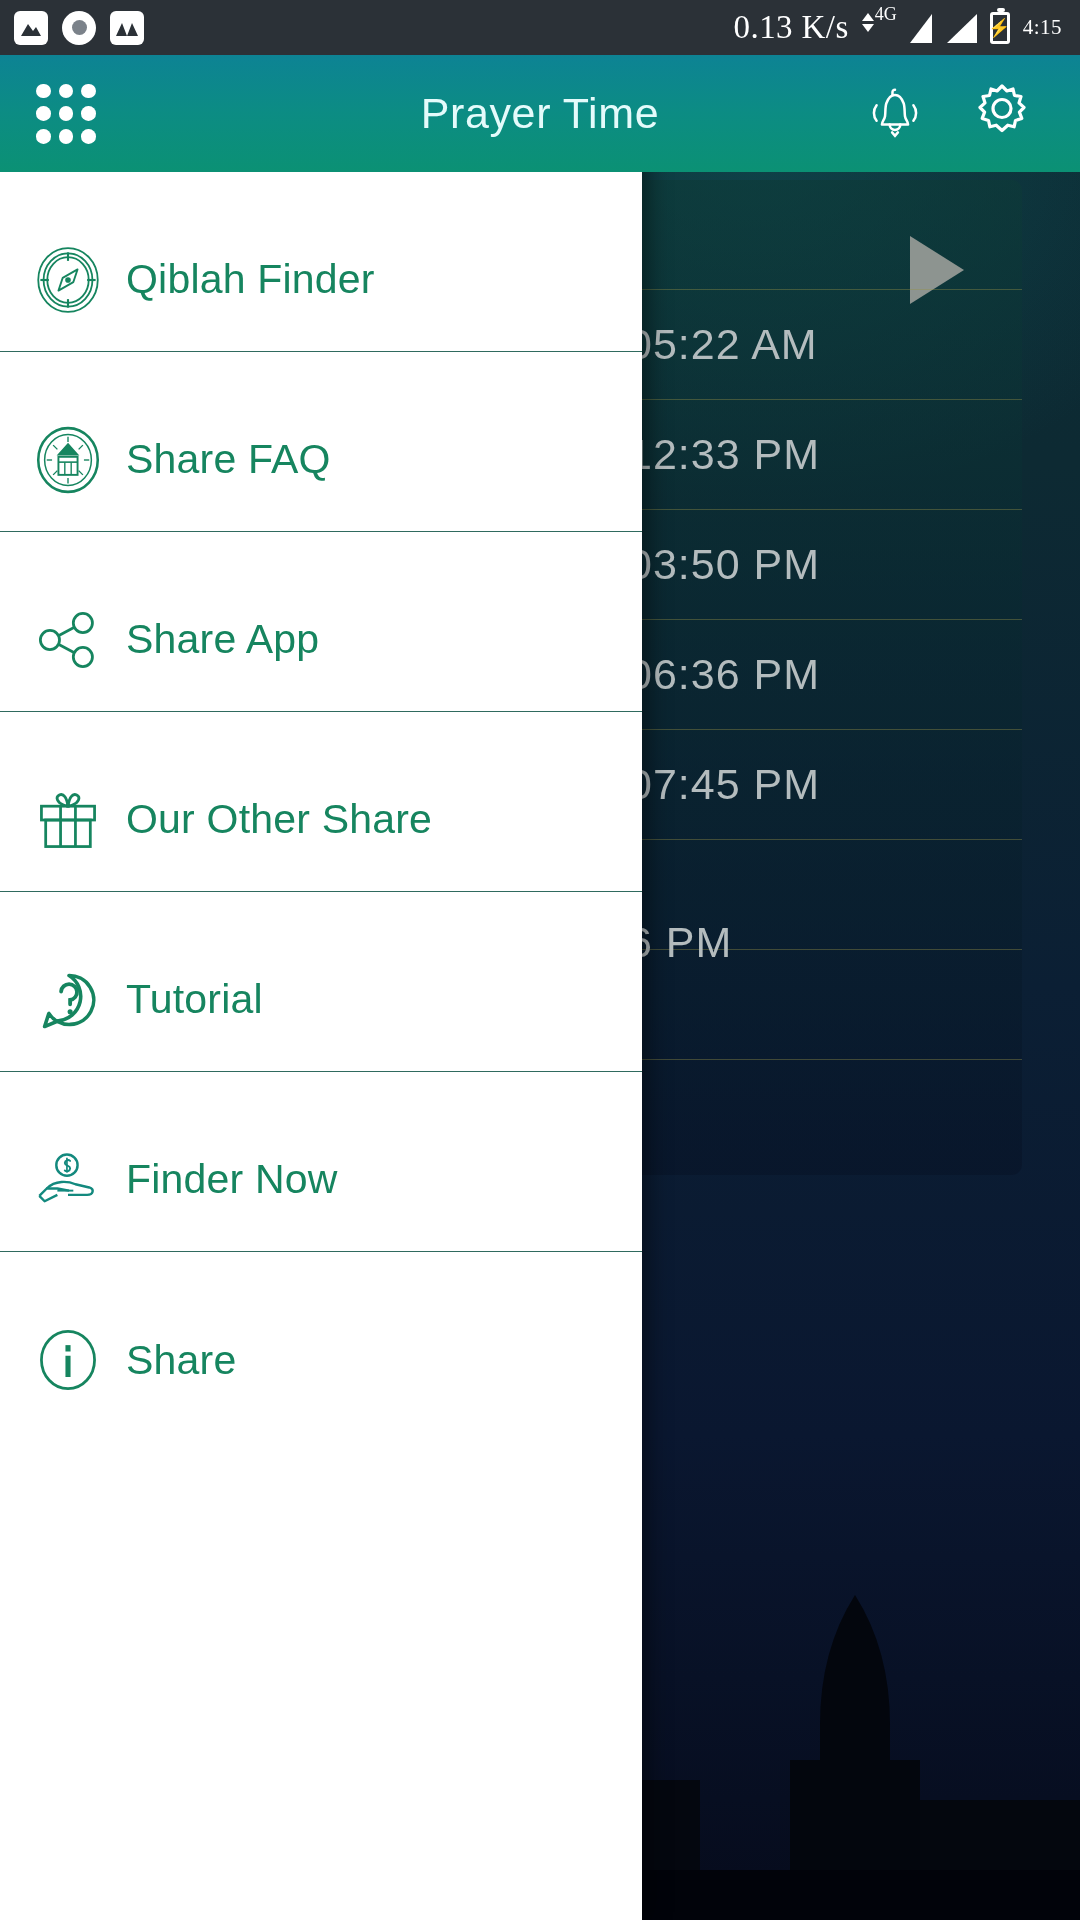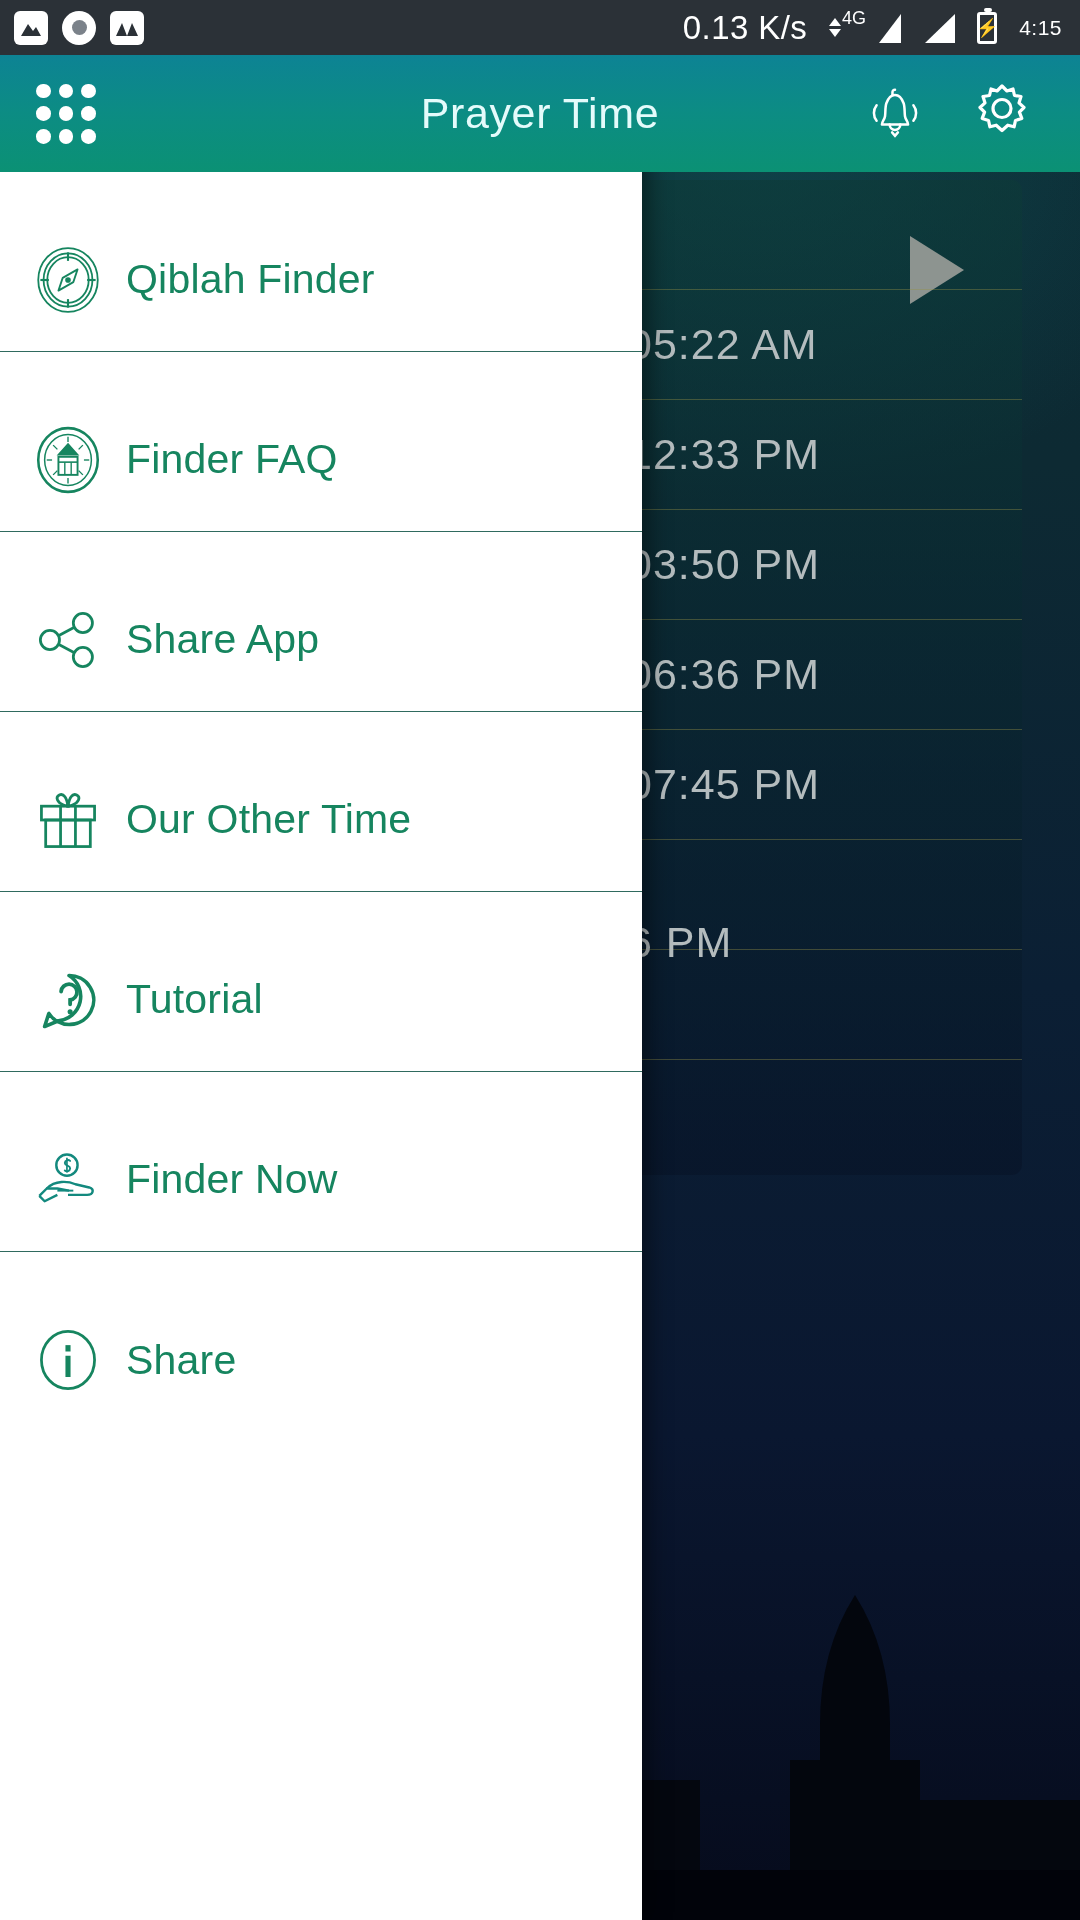--- a/index.html
+++ b/index.html
@@ -10,32 +10,32 @@
     position:relative;
   }
 
   
   #status-bar {
     position:absolute; left:0; top:0; width:1080px; height:55px;
     background:#2b3137; display:flex; align-items:center;
     padding:0 18px 0 14px; color:#ffffff;
   }
   .sb-left { display:flex; align-items:center; gap:14px; }
-  .sb-right { margin-left:auto; display:flex; align-items:center; gap:22px; }
+  .sb-right { margin-left:auto; display:flex; align-items:center; gap:13px;font-family:Liberation Serif, serif; }
   .sb-icon-box {
     width:34px; height:34px; background:#ffffff; border-radius:6px;
     display:flex; align-items:center; justify-content:center;
   }
   .sb-icon-round {
     width:34px; height:34px; background:#ffffff; border-radius:50%;
     display:flex; align-items:center; justify-content:center;
   }
   .sb-text { font-size:33px; letter-spacing:0.4px; font-weight:400; }
   .sb-clock { font-size:21px; letter-spacing:0.5px; }
-  .net-wrap { display:flex; align-items:center; gap:2px; }
+  .net-wrap { display:flex; gap:2px; }
   .net-arrows { display:flex; flex-direction:column; align-items:center; gap:3px; }
   .tri-up { width:0;height:0;border-left:6px solid transparent;border-right:6px solid transparent;border-bottom:8px solid #fff; }
   .tri-dn { width:0;height:0;border-left:6px solid transparent;border-right:6px solid transparent;border-top:8px solid #fff; }
   .net-g { font-size:18px; position:relative; top:-9px; left:-1px; }
   .sig { position:relative; width:32px; height:30px; }
   .sig .filled {
     position:absolute; right:0; bottom:0; width:0;height:0;
     border-left:30px solid transparent; border-bottom:29px solid #ffffff;
   }
   .sig .dim {
@@ -238,21 +238,21 @@
             <line x1="46" y1="18" x2="42" y2="22"></line>
               <line x1="22" y1="42" x2="18" y2="46"></line>
           </g>
           <path d="M32 17 L23 27 L41 27 Z" fill="#16855f" stroke-width="1.5"></path>
           <rect x="23" y="29" width="18" height="17" stroke-width="1.8"></rect>
           <line x1="23" y1="34" x2="41" y2="34" stroke-width="1.5"></line>
           <line x1="29" y1="34" x2="29" y2="46" stroke-width="1.3"></line>
           <line x1="35" y1="34" x2="35" y2="46" stroke-width="1.3"></line>
         </svg>
       </span>
-      <span class="mi-label">Finder FAQ</span>
+      <span class="mi-label">Share FAQ</span>
     </div>
 
     <div class="menu-item">
       <span class="mi-icon">
         <svg width="68" height="68" viewBox="0 0 64 64" fill="none" stroke="#16855f" stroke-width="2.6">
           <circle cx="15" cy="32" r="9"></circle>
           <circle cx="46" cy="16" r="9"></circle>
           <circle cx="46" cy="48" r="9"></circle>
           <line x1="23" y1="28" x2="38" y2="20"></line>
           <line x1="23" y1="36" x2="38" y2="44"></line>
@@ -265,21 +265,21 @@
       <span class="mi-icon">
         <svg width="68" height="68" viewBox="0 0 64 64" fill="none" stroke="#16855f" stroke-width="2.6">
           <rect x="7" y="19" width="50" height="13"></rect>
           <rect x="11" y="32" width="42" height="25"></rect>
           <line x1="25" y1="19" x2="25" y2="57"></line>
           <line x1="39" y1="19" x2="39" y2="57"></line>
           <path d="M32 19 C32 19 24 18 22 13 C20.5 9 26 6 29 10 C31 12.5 32 19 32 19z"></path>
           <path d="M32 19 C32 19 40 18 42 13 C43.5 9 38 6 35 10 C33 12.5 32 19 32 19z"></path>
         </svg>
       </span>
-      <span class="mi-label">Our Other Time</span>
+      <span class="mi-label">Our Other Share</span>
     </div>
 
     <div class="menu-item">
       <span class="mi-icon">
         <svg width="68" height="68" viewBox="0 0 64 64" fill="none" stroke="#16855f" stroke-width="3.4">
           <path d="M33 9 a23 23 0 1 1 -19 35.6 L10 57 L23 51.5 A23 23 0 0 0 33 9z" stroke-linejoin="round"></path>
           <path d="M25.5 24 a7.5 7.5 0 1 1 8.5 8 v4" stroke-width="3.6" stroke-linecap="round"></path>
           <circle cx="34" cy="43" r="2.4" fill="#16855f" stroke="none"></circle>
         </svg>
       </span>

